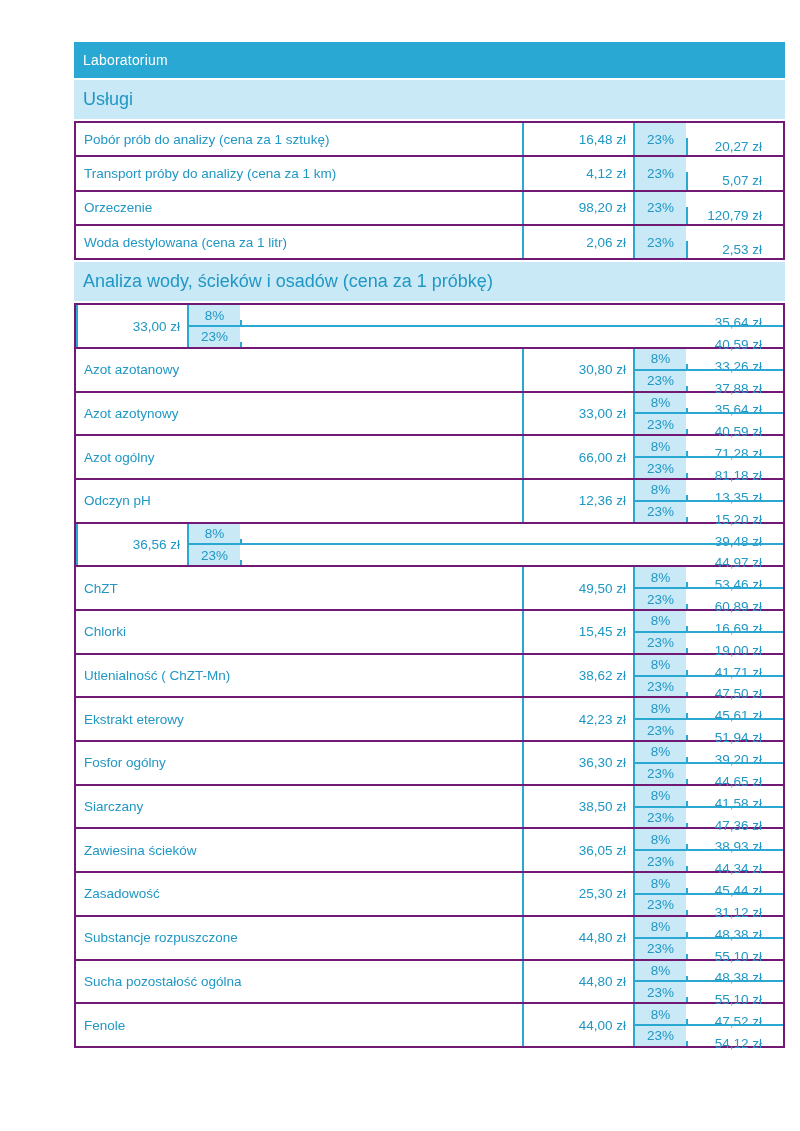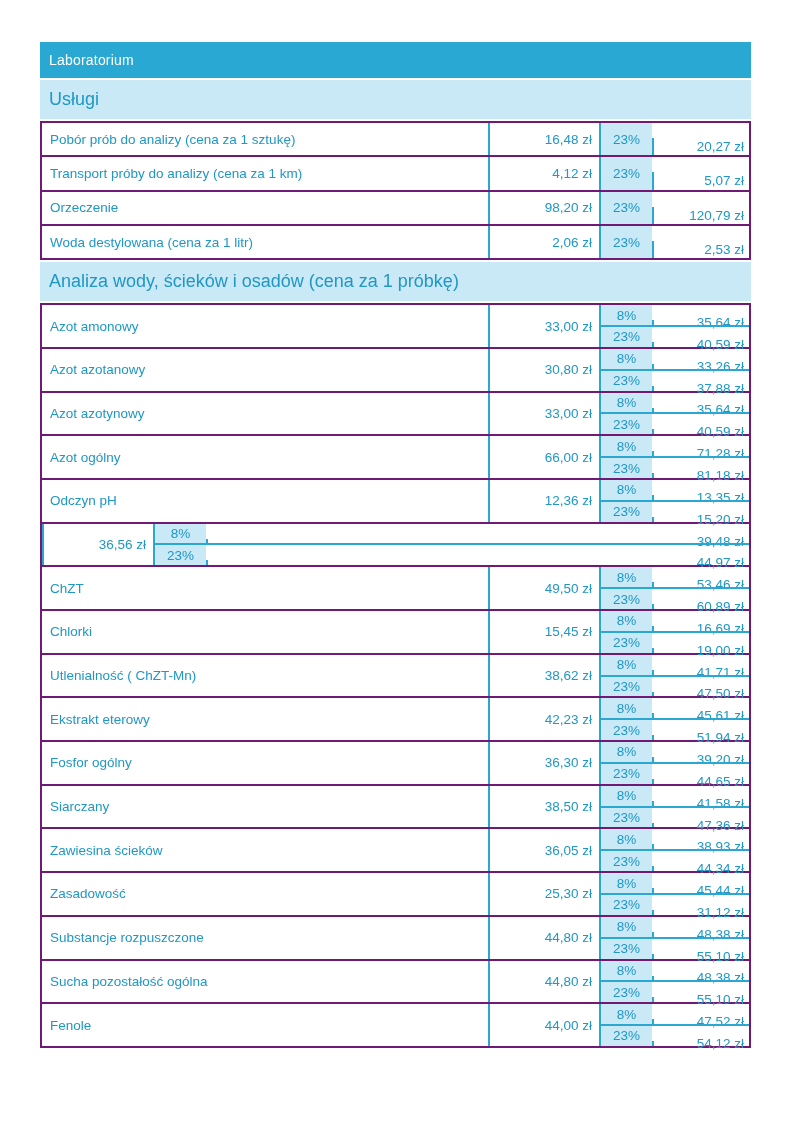--- a/index.html
+++ b/index.html
@@ -10,21 +10,21 @@
   }
   .page {
     position: relative;
     width: 800px;
     height: 1131px;
     background: #ffffff;
     overflow: hidden;
   }
   .price-table {
     position: absolute;
-    left: 40px;
+    left: 74px;
     top: 42px;
     width: 711px;
     border-radius: 9px;
   }
   .title-bar {
     box-sizing: border-box;
     width: 711px;
     height: 36px;
     background: #29a8d3;
     color: #ffffff;
@@ -94,21 +94,21 @@
     align-items: center;
     justify-content: center;
   }
   .cell-gross {
     box-sizing: border-box;
     flex: 1;
     border-left: 2px solid #2ba8d2;
     display: flex;
     align-items: center;
     justify-content: flex-end;
-    padding-right: 5px;
+    padding-right: 21px;
     margin-top: 15px;
   }
 </style>
 </head>
 <body>
 
 <div class="page">
   <div class="price-table">
     <div class="title-bar">Laboratorium</div>
     <div id="table-body">
@@ -148,21 +148,20 @@
           <div class="cell-net">2,06 zł</div>
           <div class="rates">
             <div class="subrow">
               <div class="cell-vat">23%</div>
               <div class="cell-gross">2,53 zł</div>
             </div>
           </div>
         </div>
         <div class="section-bar">Analiza wody, ścieków i osadów (cena za 1 próbkę)</div>
         <div class="row double">
-          <div class="cell-name">Azot amonowy</div>
           <div class="cell-net">33,00 zł</div>
           <div class="rates">
             <div class="subrow">
               <div class="cell-vat">8%</div>
               <div class="cell-gross">35,64 zł</div>
             </div>
             <div class="subrow">
               <div class="cell-vat">23%</div>
               <div class="cell-gross">40,59 zł</div>
             </div>

